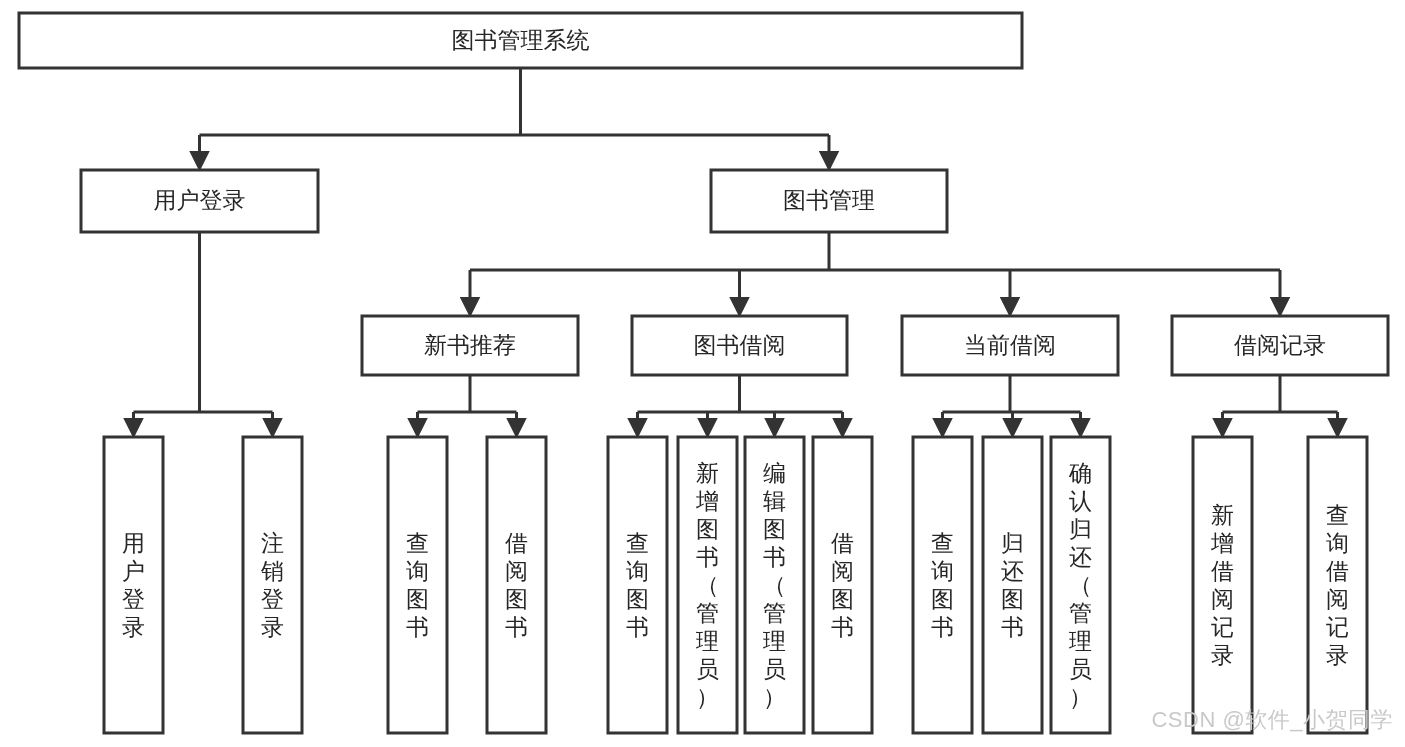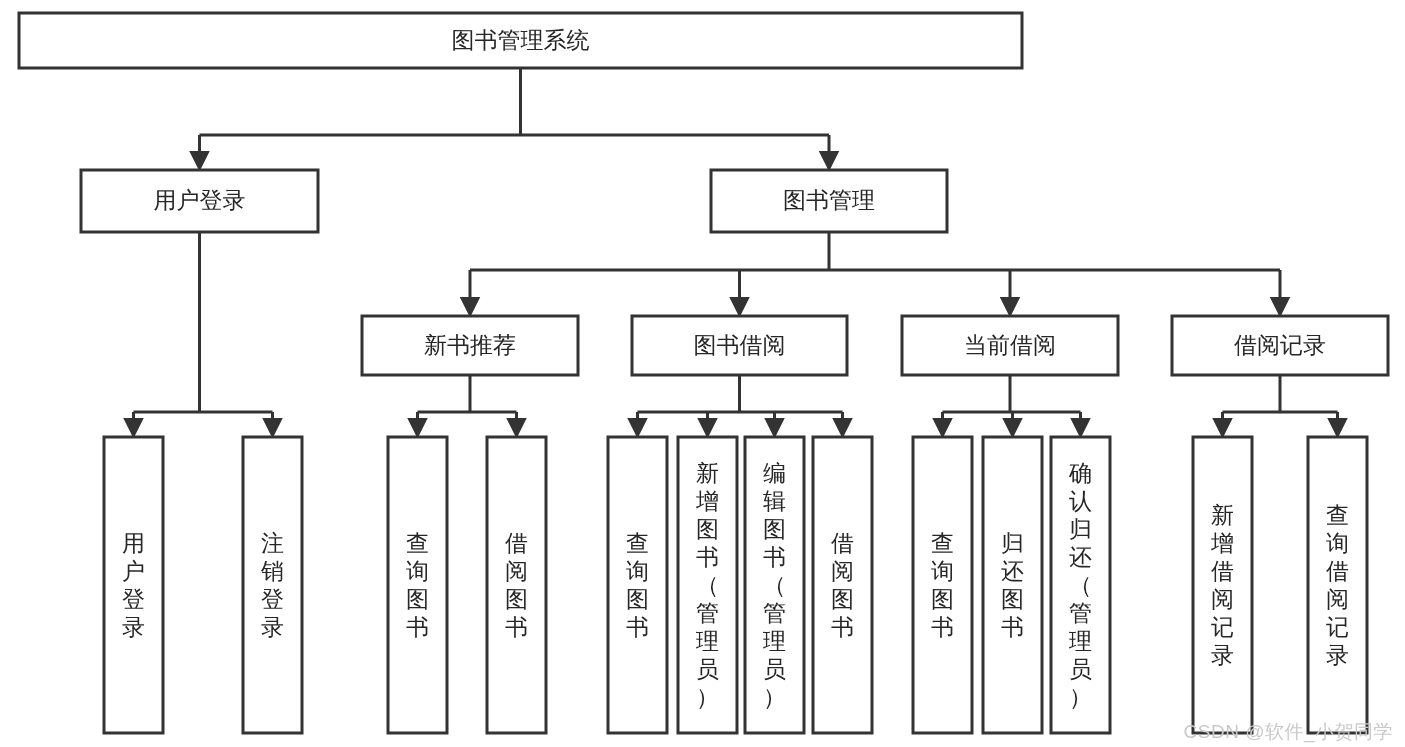--- a/index.html
+++ b/index.html
@@ -42,24 +42,24 @@
     stroke-width: 3;
     fill: none;
   }
   .arrow-head {
     fill: #333333;
     stroke: none;
   }
   .watermark {
     position: absolute;
     right: 12px;
-    bottom: 2px;
+    bottom: 12px;
     color: #c9c9c9;
     font-family: "Liberation Sans", sans-serif;
-    font-size: 19px;
+    font-size: 22px;
     white-space: nowrap;
     letter-spacing: 0.5px;
     pointer-events: none;
   }
 </style>
 </head>
 <body>
 
 <svg id="diagram" viewBox="0 0 1405 747">
   <defs>

